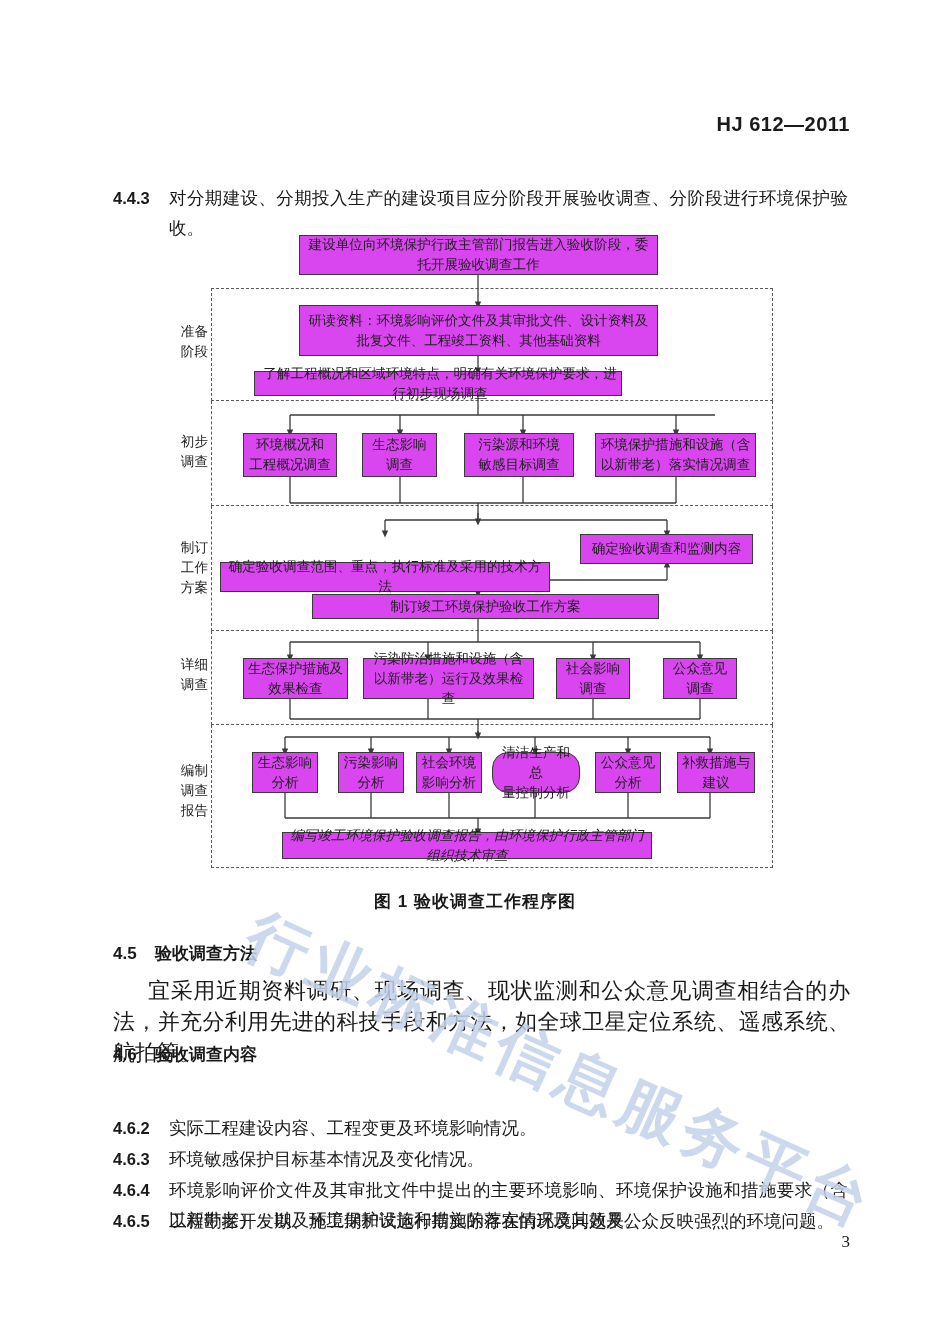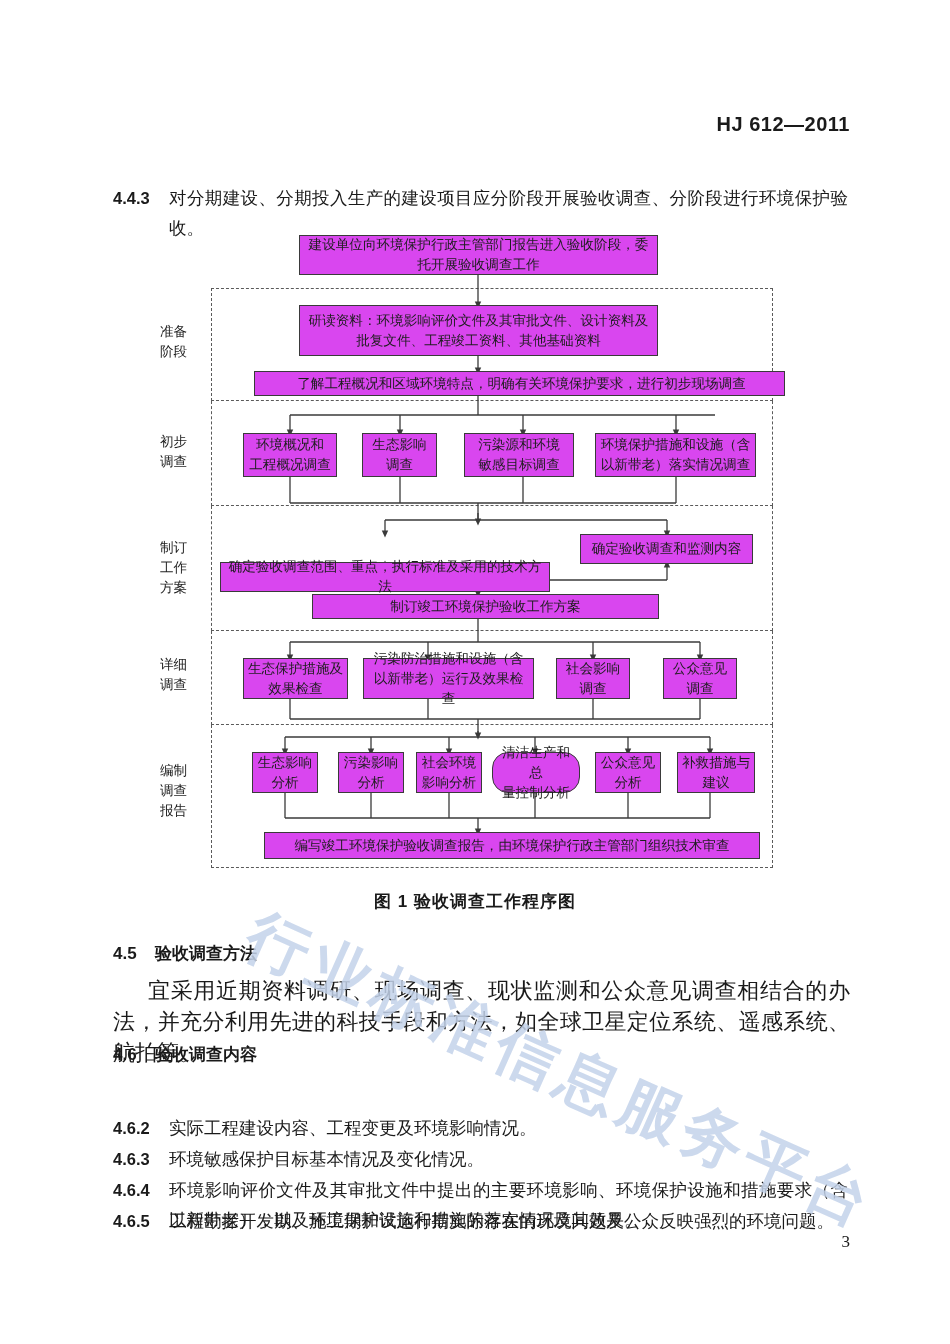--- a/index.html
+++ b/index.html
@@ -138,21 +138,21 @@
     text-align: center;
     font-size: 13.6px;
     line-height: 20px;
     font-family: "Liberation Serif", "DejaVu Serif", serif;
     color: #1d1d1d;
     padding: 1px 3px;
     z-index: 3;
   }
   .stage-label {
     position: absolute;
-    text-align: left;
+    text-align: right;
     font-size: 13.6px;
     line-height: 20px;
     font-family: "Liberation Serif", serif;
     color: #1d1d1d;
     z-index: 3;
   }
   .dashed {
     position: absolute;
     box-sizing: border-box;
     border: 1.4px dashed #5a5a5a;
@@ -279,21 +279,21 @@
         <line x1="628" y1="793" x2="628" y2="818"></line>
         <line x1="710" y1="793" x2="710" y2="818"></line>
         <line x1="285" y1="818" x2="710" y2="818"></line>
         <line x1="478" y1="818" x2="478" y2="832" marker-end="url(#ah)"></line>
       </g>
     </svg>
 
     <div class="fbox" style="left:299px; top:235px; width:359px; height:40px;">建设单位向环境保护行政主管部门报告进入验收阶段，委托开展验收调查工作</div>
 
     <div class="fbox" style="left:299px; top:305px; width:359px; height:51px;">研读资料：环境影响评价文件及其审批文件、设计资料及批复文件、工程竣工资料、其他基础资料</div>
-    <div class="fbox" style="left:254px; top:371px; width:531px; height:25px;padding-left:7px;">了解工程概况和区域环境特点，明确有关环境保护要求，进行初步现场调查</div>
+    <div class="fbox" style="left:254px; top:371px; width:368px; height:25px;padding-left:7px;">了解工程概况和区域环境特点，明确有关环境保护要求，进行初步现场调查</div>
 
     <div class="fbox" style="left:243px; top:433px; width:94px; height:44px;">环境概况和<br>工程概况调查</div>
     <div class="fbox" style="left:362px; top:433px; width:75px; height:44px;">生态影响<br>调查</div>
     <div class="fbox" style="left:464px; top:433px; width:110px; height:44px;">污染源和环境<br>敏感目标调查</div>
     <div class="fbox" style="left:595px; top:433px; width:161px; height:44px;">环境保护措施和设施（含以新带老）落实情况调查</div>
 
     <div class="fbox" style="left:220px; top:534px; width:330px; height:30px;margin-top:28px;">确定验收调查范围、重点，执行标准及采用的技术方法</div>
     <div class="fbox" style="left:312px; top:594px; width:347px; height:25px;">制订竣工环境保护验收工作方案</div>
     <div class="fbox" style="left:580px; top:534px; width:173px; height:30px;">确定验收调查和监测内容</div>
 
@@ -301,21 +301,21 @@
     <div class="fbox" style="left:363px; top:658px; width:171px; height:41px;">污染防治措施和设施（含以新带老）运行及效果检查</div>
     <div class="fbox" style="left:556px; top:658px; width:74px; height:41px;">社会影响<br>调查</div>
     <div class="fbox" style="left:663px; top:658px; width:74px; height:41px;">公众意见<br>调查</div>
 
     <div class="fbox" style="left:252px; top:752px; width:66px; height:41px;">生态影响<br>分析</div>
     <div class="fbox" style="left:338px; top:752px; width:66px; height:41px;">污染影响<br>分析</div>
     <div class="fbox" style="left:416px; top:752px; width:66px; height:41px;">社会环境<br>影响分析</div>
     <div class="fbox" style="left:492px; top:752px; width:88px; height:41px;border-radius:16px;">清洁生产和总<br>量控制分析</div>
     <div class="fbox" style="left:595px; top:752px; width:66px; height:41px;">公众意见<br>分析</div>
     <div class="fbox" style="left:677px; top:752px; width:78px; height:41px;">补救措施与<br>建议</div>
-    <div class="fbox" style="left:264px; top:832px; width:496px; height:27px;">编写竣工环境保护验收调查报告，由环境保护行政主管部门组织技术审查</div>
+    <div class="fbox" style="left:282px; top:832px; width:370px; height:27px;font-style:italic;">编写竣工环境保护验收调查报告，由环境保护行政主管部门组织技术审查</div>
   </div>
 
   <div class="fig-caption" style="top:890px;">图 1    验收调查工作程序图</div>
 
   <div class="heading" style="top:942px;">
     <span class="hnum">4.5</span><span>验收调查方法</span>
   </div>
   <div class="para" style="top:975px;">宜采用近期资料调研、现场调查、现状监测和公众意见调查相结合的办法，并充分利用先进的科技手段和方法，如全球卫星定位系统、遥感系统、航拍等。</div>
 
   <div class="heading" style="top:1043px;">

